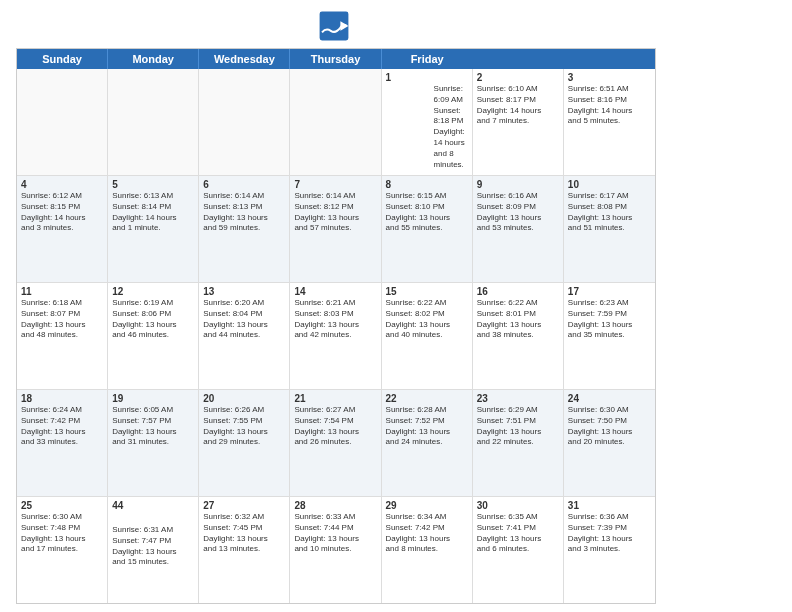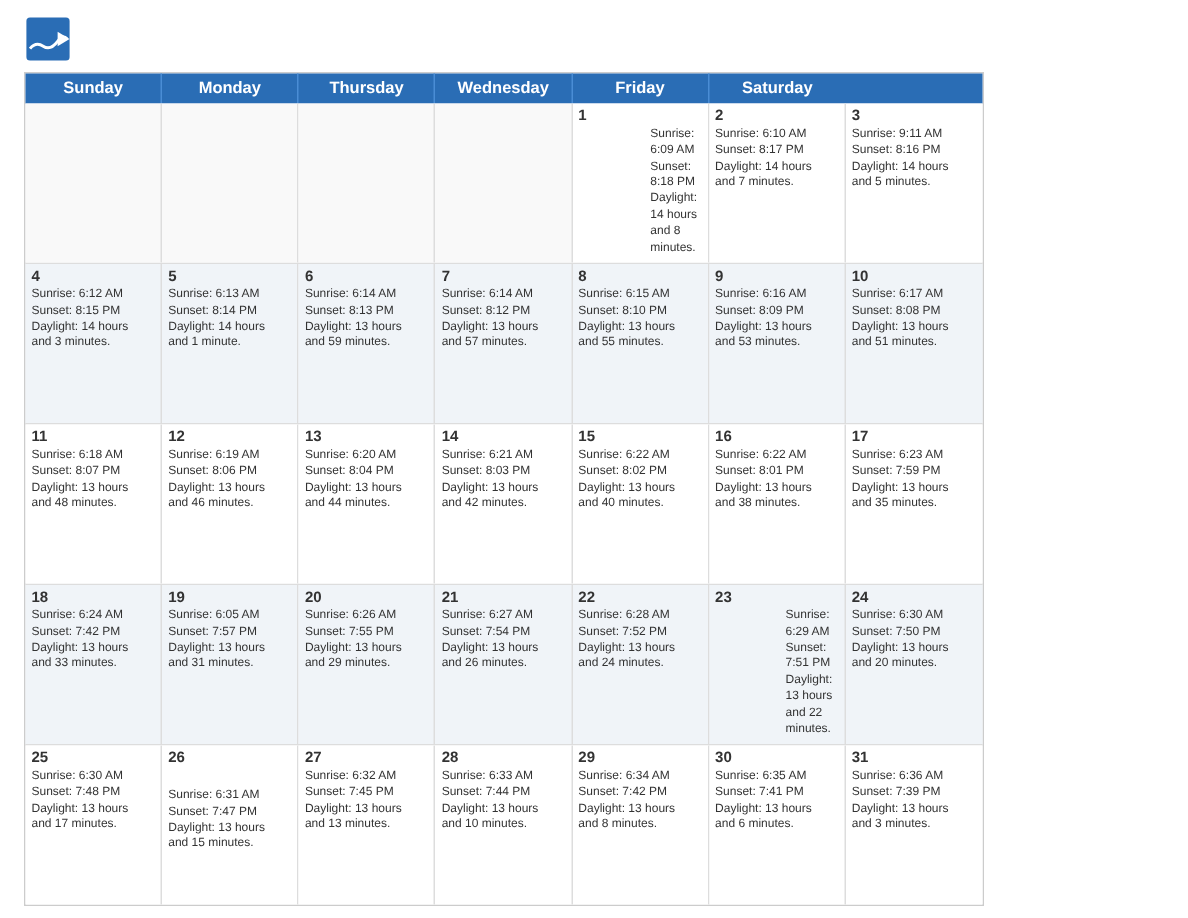--- a/index.html
+++ b/index.html
@@ -9,20 +9,21 @@
       width: 792px;
       height: 612px;
       overflow: hidden;
     }
     .page {
       width: 660px;
       height: 612px;
       padding: 10px 4px 8px 16px;
       display: flex;
       flex-direction: column;
+      align-items: center;
     }
     .header {
       display: flex;
       justify-content: space-between;
       align-items: flex-start;
       margin-bottom: 6px;
     }
     .logo {
       display: flex;
       align-items: center;
@@ -138,24 +139,23 @@
     <div class="title-block">
       <div class="main-title"></div>
       <div class="subtitle"></div>
     </div>
   </div>
 
   <div class="calendar">
     <div class="cal-header-row">
     <div class="cal-header-cell">Sunday</div>
         <div class="cal-header-cell">Monday</div>
+        <div class="cal-header-cell">Wednesday</div>
         <div class="cal-header-cell">Thursday</div>
-        <div class="cal-header-cell">Wednesday</div>
         <div class="cal-header-cell">Friday</div>
-        <div class="cal-header-cell">Saturday</div>
       </div>
     <div class="cal-body">
     <div class="cal-week">
           <div class="cal-cell empty"></div>
           <div class="cal-cell empty"></div>
           <div class="cal-cell empty"></div>
           <div class="cal-cell empty"></div>
           <div class="cal-cell">
             <span class="day-num">1</span>
             <div class="cell-text" style="white-space: pre-line; margin-left: 48px;">Sunrise: 6:09 AM
@@ -165,21 +165,21 @@
           </div>
           <div class="cal-cell">
             <span class="day-num">2</span>
             <div class="cell-text" style="white-space: pre-line;">Sunrise: 6:10 AM
 Sunset: 8:17 PM
 Daylight: 14 hours
 and 7 minutes.</div>
           </div>
           <div class="cal-cell">
             <span class="day-num">3</span>
-            <div class="cell-text" style="white-space: pre-line;">Sunrise: 9:11 AM
+            <div class="cell-text" style="white-space: pre-line;">Sunrise: 6:51 AM
 Sunset: 8:16 PM
 Daylight: 14 hours
 and 5 minutes.</div>
           </div>
         </div>
         <div class="cal-week">
           <div class="cal-cell alt-row">
             <span class="day-num">4</span>
             <div class="cell-text" style="white-space: pre-line;">Sunrise: 6:12 AM
 Sunset: 8:15 PM
@@ -311,21 +311,21 @@
           </div>
           <div class="cal-cell alt-row">
             <span class="day-num">22</span>
             <div class="cell-text" style="white-space: pre-line;">Sunrise: 6:28 AM
 Sunset: 7:52 PM
 Daylight: 13 hours
 and 24 minutes.</div>
           </div>
           <div class="cal-cell alt-row">
             <span class="day-num">23</span>
-            <div class="cell-text" style="white-space: pre-line; margin-left: 47px;">Sunrise: 6:29 AM
+            <div class="cell-text" style="white-space: pre-line;">Sunrise: 6:29 AM
 Sunset: 7:51 PM
 Daylight: 13 hours
 and 22 minutes.</div>
           </div>
           <div class="cal-cell alt-row">
             <span class="day-num">24</span>
             <div class="cell-text" style="white-space: pre-line;">Sunrise: 6:30 AM
 Sunset: 7:50 PM
 Daylight: 13 hours
 and 20 minutes.</div>
@@ -333,21 +333,21 @@
         </div>
         <div class="cal-week">
           <div class="cal-cell">
             <span class="day-num">25</span>
             <div class="cell-text" style="white-space: pre-line;">Sunrise: 6:30 AM
 Sunset: 7:48 PM
 Daylight: 13 hours
 and 17 minutes.</div>
           </div>
           <div class="cal-cell">
-            <span class="day-num">26</span>
+            <span class="day-num">44</span>
             <div class="cell-text" style="white-space: pre-line; margin-top: 14px;">Sunrise: 6:31 AM
 Sunset: 7:47 PM
 Daylight: 13 hours
 and 15 minutes.</div>
           </div>
           <div class="cal-cell">
             <span class="day-num">27</span>
             <div class="cell-text" style="white-space: pre-line;">Sunrise: 6:32 AM
 Sunset: 7:45 PM
 Daylight: 13 hours

